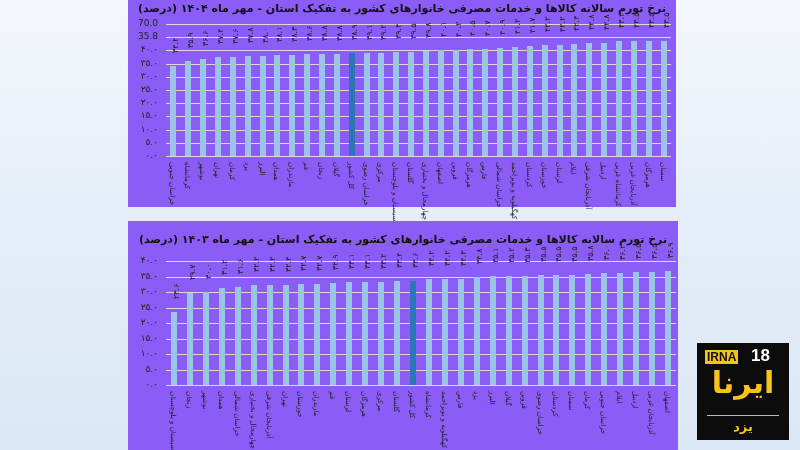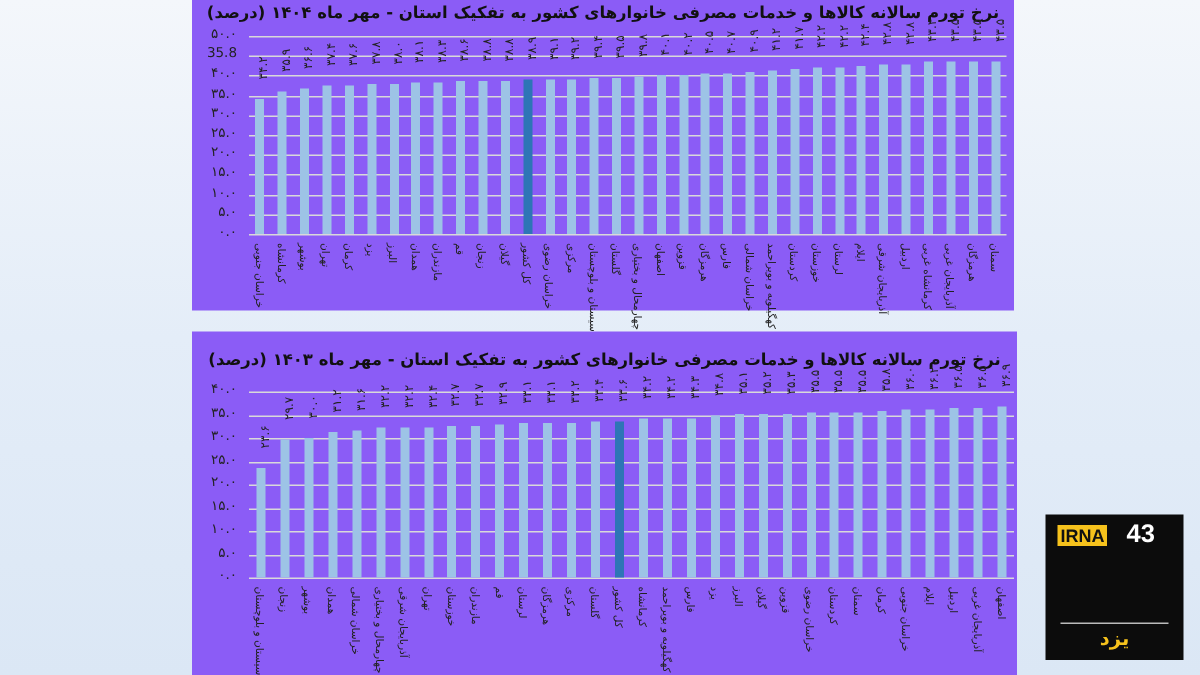--- a/index.html
+++ b/index.html
@@ -44,21 +44,21 @@
       <div class="ytick" style="left: -36px; top: 60px;">۲۵.۰</div>
       <div class="grid" style="top: 52.8px;"></div>
       <div class="ytick" style="left: -36px; top: 46.8px;">۳۰.۰</div>
       <div class="grid" style="top: 39.6px;"></div>
       <div class="ytick" style="left: -36px; top: 33.6px;">۳۵.۰</div>
       <div class="grid" style="top: 26.4px;"></div>
       <div class="ytick" style="left: -36px; top: 20.4px;">۴۰.۰</div>
       <div class="grid" style="top: 13.2px;"></div>
       <div class="ytick" style="left: -36px; top: 7.2px;">35.8</div>
       <div class="grid" style="top: 0px;"></div>
-      <div class="ytick" style="left: -36px; top: -6px;">۵۰.۰</div>
+      <div class="ytick" style="left: -36px; top: -6px;">70.0</div>
       <div class="bar" style="left: 4.42647px; height: 90.288px;"></div>
       <div class="val" style="left: 14.4265px; top: 19.712px;">۳۴.۲</div>
       <div class="xl" style="left: 2.42647px; top: 138px;">خراسان جنوبی</div>
       <div class="bar" style="left: 19.2794px; height: 94.776px;"></div>
       <div class="val" style="left: 29.2794px; top: 15.224px;">۳۵.۹</div>
       <div class="xl" style="left: 17.2794px; top: 138px;">کرمانشاه</div>
       <div class="bar" style="left: 34.1324px; height: 96.624px;"></div>
       <div class="val" style="left: 44.1324px; top: 13.376px;">۳۶.۶</div>
       <div class="xl" style="left: 32.1324px; top: 138px;">بوشهر</div>
       <div class="bar" style="left: 48.9853px; height: 98.736px;"></div>
@@ -272,16 +272,17 @@
       <div class="val" style="left: 493.094px; top: -11.15px;">۳۶.۵</div>
       <div class="xl" style="left: 481.094px; top: 130px;">آذربایجان غربی</div>
       <div class="bar" style="left: 499.031px; height: 114.39px;"></div>
       <div class="val" style="left: 509.031px; top: -12.39px;">۳۶.۹</div>
       <div class="xl" style="left: 497.031px; top: 130px;">اصفهان</div>
     </div>
 </div>
 
 <div id="logo">
   <span class="irna">IRNA</span>
-  <span class="n24">43</span>
+  <span class="n24">18</span>
+  <div class="big">ایرنا</div>
   <div class="line"></div>
   <div class="city">یزد</div>
 </div>
 
 </body></html>

